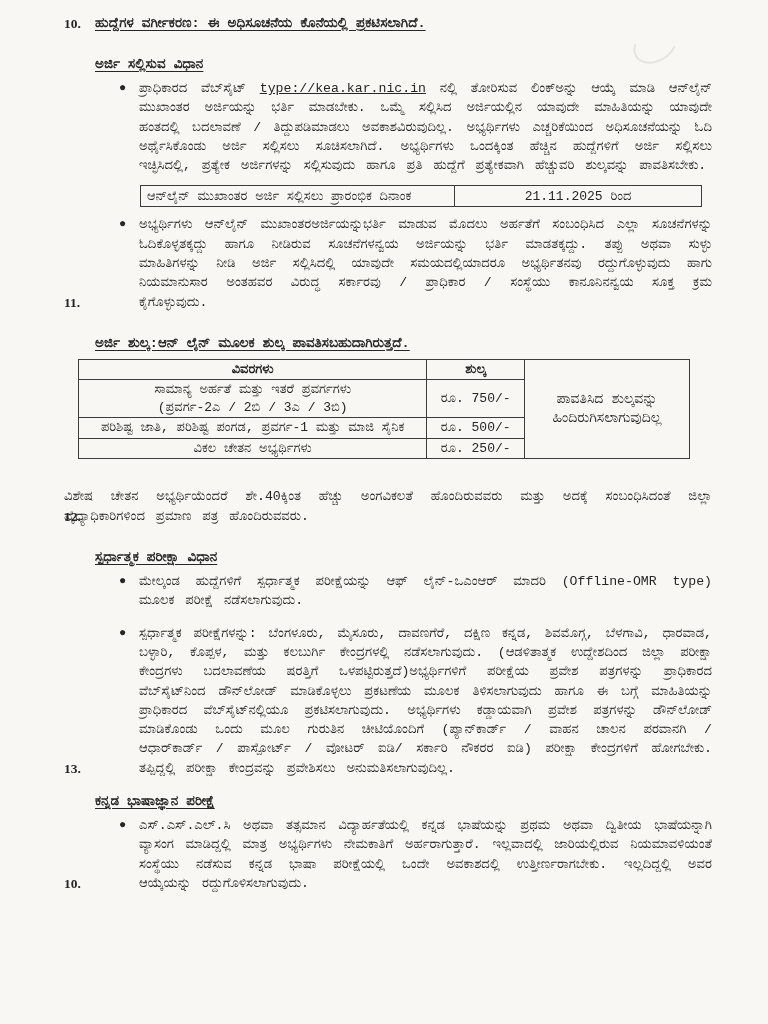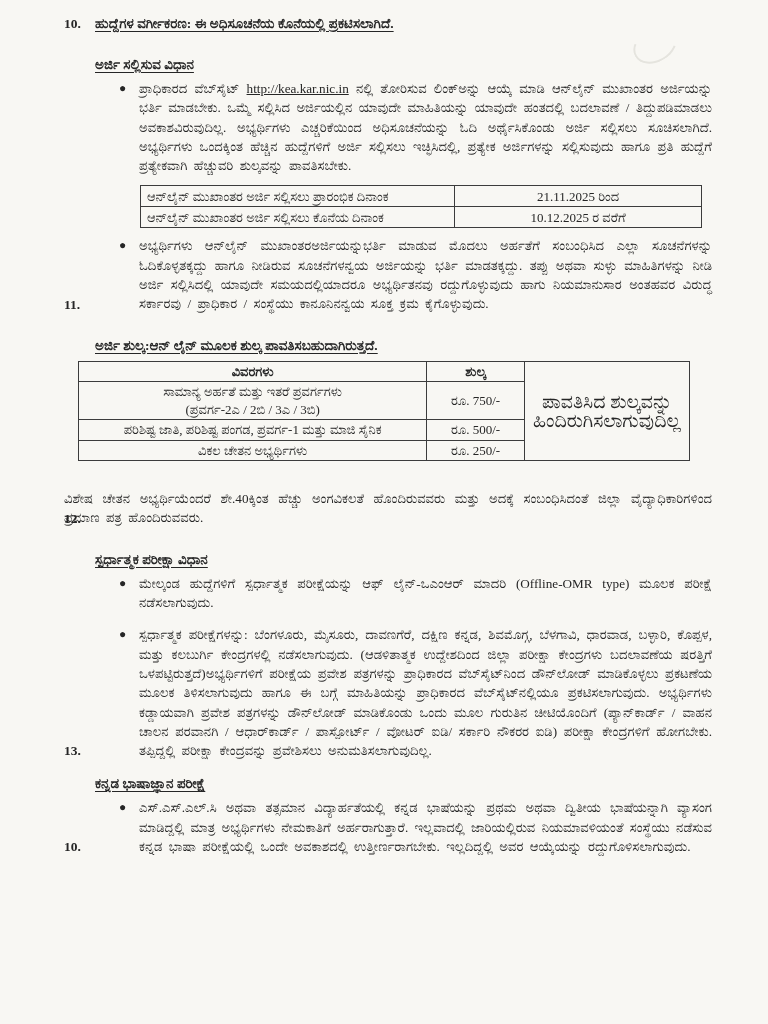--- a/index.html
+++ b/index.html
@@ -29,21 +29,21 @@
     transform: rotate(-30deg);
     opacity: .7;
   }
   .item { display: flex; align-items: flex-end; }
   .item .num {
     flex: 0 0 31px;
     font-size: 13.5px;
     font-weight: bold;
     line-height: 19px;
   }
-  .item .content { flex: 1; min-width: 0; }
+  .item .content { flex: 1; min-width: 0; font-family: Liberation Mono, monospace; }
   .heading {
     font-size: 13.5px;
     font-weight: bold;
     line-height: 19px;
     text-decoration: underline;
     text-underline-offset: 3px;
     display: inline;
   }
   .para {
     font-size: 13.2px;
@@ -70,21 +70,21 @@
   
   .dates-table { margin: 10px 10px 8px 45px; width: calc(100% - 55px); }
   .dates-table td.label { width: 56%; text-align: left; margin-left: 12px; }
   .dates-table td.value { width: 44%; text-align: center; margin-top: 16px; }
   .dates-table td { height: 21px; }
   
   .fees-table { margin: 6px 22px 28px -17px; width: calc(100% - 5px); }
   .fees-table td { text-align: center; }
   .fees-table .col-desc { width: 57%; }
   .fees-table .col-fee { width: 16%; }
-  .fees-table .col-note { width: 27%; font-size: 19px; line-height: 19px; }
+  .fees-table .col-note { width: 27%; font-size: 14px; line-height: 19px; }
   .fees-table .hdr { font-weight: bold; }
   .gap-lg { height: 22px; }
   .gap-md { height: 14px; }
   .gap-sm { height: 8px; }
   .hang-left { margin-left: -31px; margin-top: 26px; }
 </style>
 </head>
 <body>
 
 <div class="page">
@@ -101,34 +101,30 @@
 
   <div class="item">
     <div class="num">11.</div>
     <div class="content">
       <span class="heading">ಅರ್ಜಿ ಸಲ್ಲಿಸುವ ವಿಧಾನ</span>
 
       <div class="bullet-row">
         <div class="bullet-marker">●</div>
         <div class="bullet-text para">
           <span>ಪ್ರಾಧಿಕಾರದ ವೆಬ್‌ಸೈಟ್</span>
-          <a class="doc-link">http://kea.kar.nic.in</a>
+          <a class="doc-link">type://kea.kar.nic.in</a>
           <span>ನಲ್ಲಿ ತೋರಿಸುವ ಲಿಂಕ್‌ಅನ್ನು ಆಯ್ಕೆ ಮಾಡಿ ಆನ್‌ಲೈನ್ ಮುಖಾಂತರ ಅರ್ಜಿಯನ್ನು ಭರ್ತಿ ಮಾಡಬೇಕು. ಒಮ್ಮೆ ಸಲ್ಲಿಸಿದ ಅರ್ಜಿಯಲ್ಲಿನ ಯಾವುದೇ ಮಾಹಿತಿಯನ್ನು ಯಾವುದೇ ಹಂತದಲ್ಲಿ ಬದಲಾವಣೆ / ತಿದ್ದುಪಡಿಮಾಡಲು ಅವಕಾಶವಿರುವುದಿಲ್ಲ. ಅಭ್ಯರ್ಥಿಗಳು ಎಚ್ಚರಿಕೆಯಿಂದ ಅಧಿಸೂಚನೆಯನ್ನು ಓದಿ ಅರ್ಥೈಸಿಕೊಂಡು ಅರ್ಜಿ ಸಲ್ಲಿಸಲು ಸೂಚಿಸಲಾಗಿದೆ. ಅಭ್ಯರ್ಥಿಗಳು ಒಂದಕ್ಕಿಂತ ಹೆಚ್ಚಿನ ಹುದ್ದೆಗಳಿಗೆ ಅರ್ಜಿ ಸಲ್ಲಿಸಲು ಇಚ್ಛಿಸಿದಲ್ಲಿ, ಪ್ರತ್ಯೇಕ ಅರ್ಜಿಗಳನ್ನು ಸಲ್ಲಿಸುವುದು ಹಾಗೂ ಪ್ರತಿ ಹುದ್ದೆಗೆ ಪ್ರತ್ಯೇಕವಾಗಿ ಹೆಚ್ಚುವರಿ ಶುಲ್ಕವನ್ನು ಪಾವತಿಸಬೇಕು.</span>
         </div>
       </div>
 
       <table class="dates-table">
         <tbody>
           <tr>
             <td class="label">ಆನ್‌ಲೈನ್ ಮುಖಾಂತರ ಅರ್ಜಿ ಸಲ್ಲಿಸಲು ಪ್ರಾರಂಭಿಕ ದಿನಾಂಕ</td>
             <td class="value">21.11.2025 ರಿಂದ</td>
-          </tr>
-          <tr>
-            <td class="label">ಆನ್‌ಲೈನ್ ಮುಖಾಂತರ ಅರ್ಜಿ ಸಲ್ಲಿಸಲು ಕೊನೆಯ ದಿನಾಂಕ</td>
-            <td class="value">10.12.2025 ರ ವರೆಗೆ</td>
           </tr>
         </tbody>
       </table>
 
       <div class="bullet-row">
         <div class="bullet-marker">●</div>
         <div class="bullet-text para">ಅಭ್ಯರ್ಥಿಗಳು ಆನ್‌ಲೈನ್ ಮುಖಾಂತರಅರ್ಜಿಯನ್ನುಭರ್ತಿ ಮಾಡುವ ಮೊದಲು ಅರ್ಹತೆಗೆ ಸಂಬಂಧಿಸಿದ ಎಲ್ಲಾ ಸೂಚನೆಗಳನ್ನು ಓದಿಕೊಳ್ಳತಕ್ಕದ್ದು ಹಾಗೂ ನೀಡಿರುವ ಸೂಚನೆಗಳನ್ವಯ ಅರ್ಜಿಯನ್ನು ಭರ್ತಿ ಮಾಡತಕ್ಕದ್ದು. ತಪ್ಪು ಅಥವಾ ಸುಳ್ಳು ಮಾಹಿತಿಗಳನ್ನು ನೀಡಿ ಅರ್ಜಿ ಸಲ್ಲಿಸಿದಲ್ಲಿ ಯಾವುದೇ ಸಮಯದಲ್ಲಿಯಾದರೂ ಅಭ್ಯರ್ಥಿತನವು ರದ್ದುಗೊಳ್ಳುವುದು ಹಾಗು ನಿಯಮಾನುಸಾರ ಅಂತಹವರ ವಿರುದ್ಧ ಸರ್ಕಾರವು / ಪ್ರಾಧಿಕಾರ / ಸಂಸ್ಥೆಯು ಕಾನೂನಿನನ್ವಯ ಸೂಕ್ತ ಕ್ರಮ ಕೈಗೊಳ್ಳುವುದು.</div>
       </div>
     </div>
   </div>

